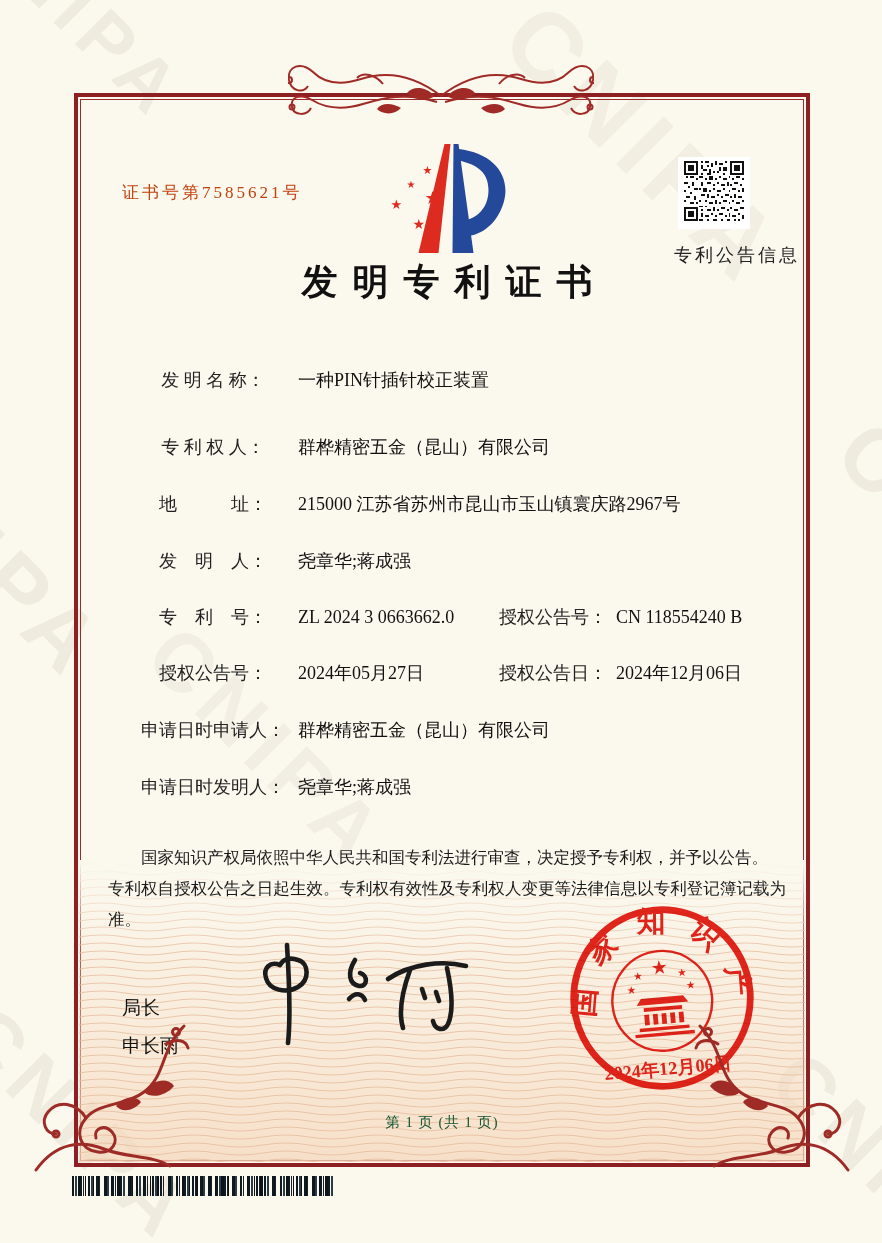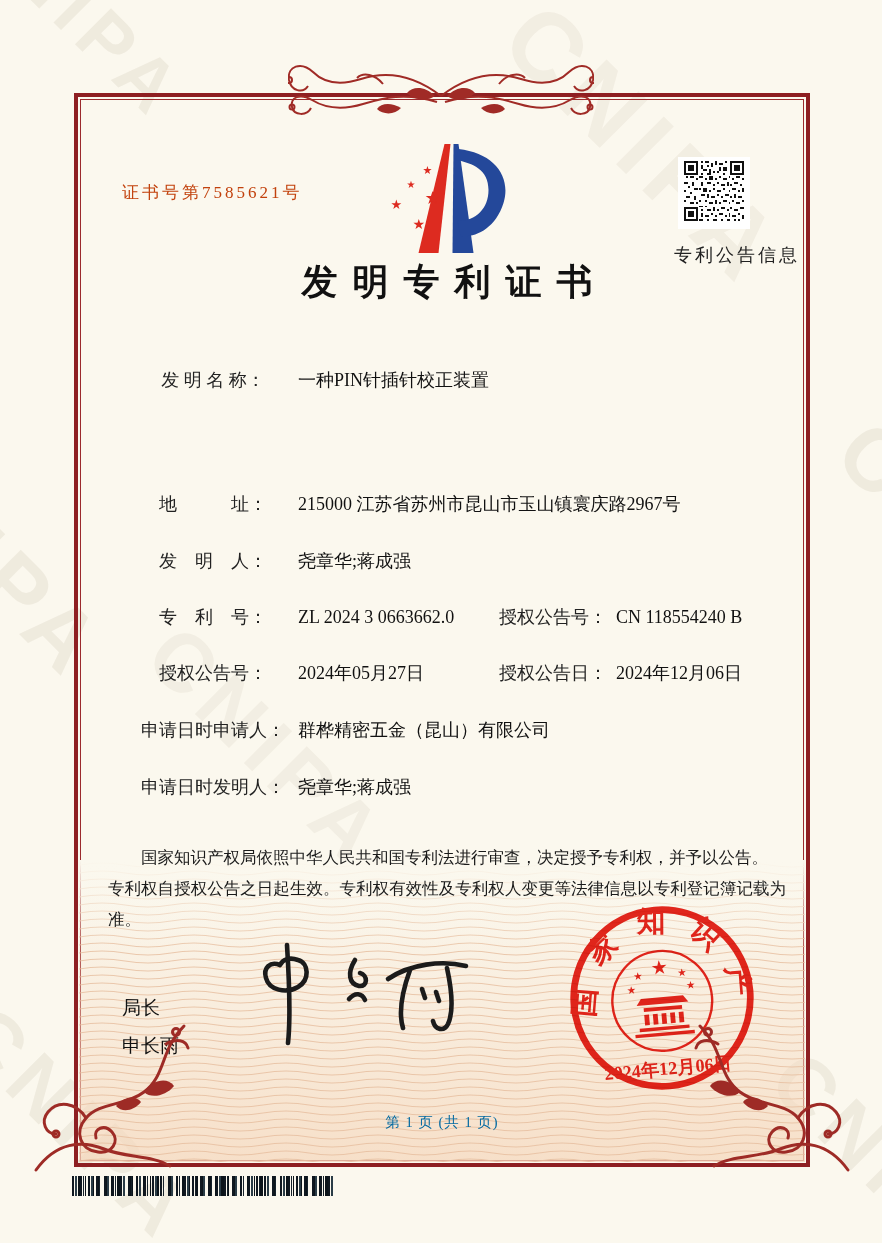--- a/index.html
+++ b/index.html
@@ -68,21 +68,21 @@
   
   .signer{
     position:absolute;left:44px;top:892px;font-size:19px;line-height:38px;
     font-family:"Liberation Sans","DejaVu Sans",sans-serif;color:#111;
   }
   .signature{position:absolute;left:172px;top:838px;width:235px;height:115px;}
   .seal{position:absolute;left:488px;top:805px;width:192px;height:192px;transform:rotate(-5deg);mix-blend-mode:multiply;}
   
   .page-footer{
     position:absolute;left:0;right:0;top:1016px;text-align:center;
-    font-size:14.5px;color:#0369a1;letter-spacing:1px;
+    font-size:14.5px;color:#14532d;letter-spacing:1px;
   }
   
   .barcode{
     position:absolute;left:72px;top:1176px;width:262px;height:20px;
     background:
       repeating-linear-gradient(90deg,#101820 0 2px,transparent 2px 3px,#2a3c46 3px 5px,transparent 5px 8px,#101820 8px 10px,transparent 10px 11px,#16222b 11px 12px,transparent 12px 16px),
       repeating-linear-gradient(90deg,#0c141a 0 1px,transparent 1px 6px,#0c141a 6px 9px,transparent 9px 13px);
   }
   
   .flourish{position:absolute;pointer-events:none;}
@@ -149,20 +149,23 @@
         </g>
       </svg>
     </div>
     <div class="qr-caption">专利公告信息</div>
   </div>
 
   <div class="title">发明专利证书</div>
 
   <div class="frow r1">
     <span class="flabel">发 明 名 称：</span><span class="fvalue">一种PIN针插针校正装置</span>
+  </div>
+  <div class="frow r2">
+    <span class="flabel">专 利 权 人：</span><span class="fvalue">群桦精密五金（昆山）有限公司</span>
   </div>
   <div class="frow r3">
     <span class="flabel">地　　　址：</span><span class="fvalue">215000 江苏省苏州市昆山市玉山镇寰庆路2967号</span>
   </div>
   <div class="frow r4">
     <span class="flabel">发　明　人：</span><span class="fvalue">尧章华;蒋成强</span>
   </div>
   <div class="frow r5">
     <span class="pair-left"><span class="flabel">专　利　号：</span><span class="fvalue">ZL 2024 3 0663662.0</span></span><span><span class="flabel" style="width:126px">授权公告号：</span><span class="fvalue">CN 118554240 B</span></span>
   </div>

